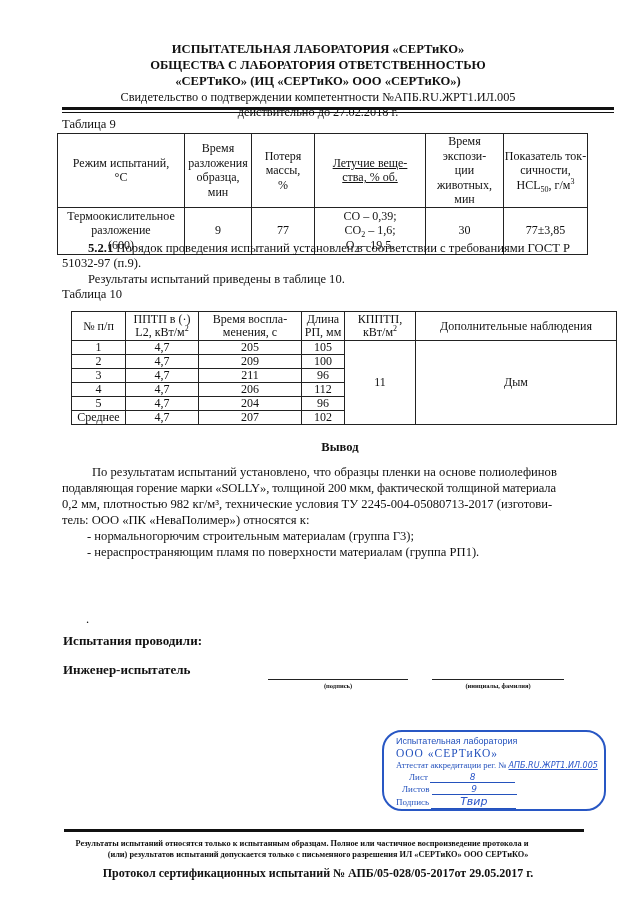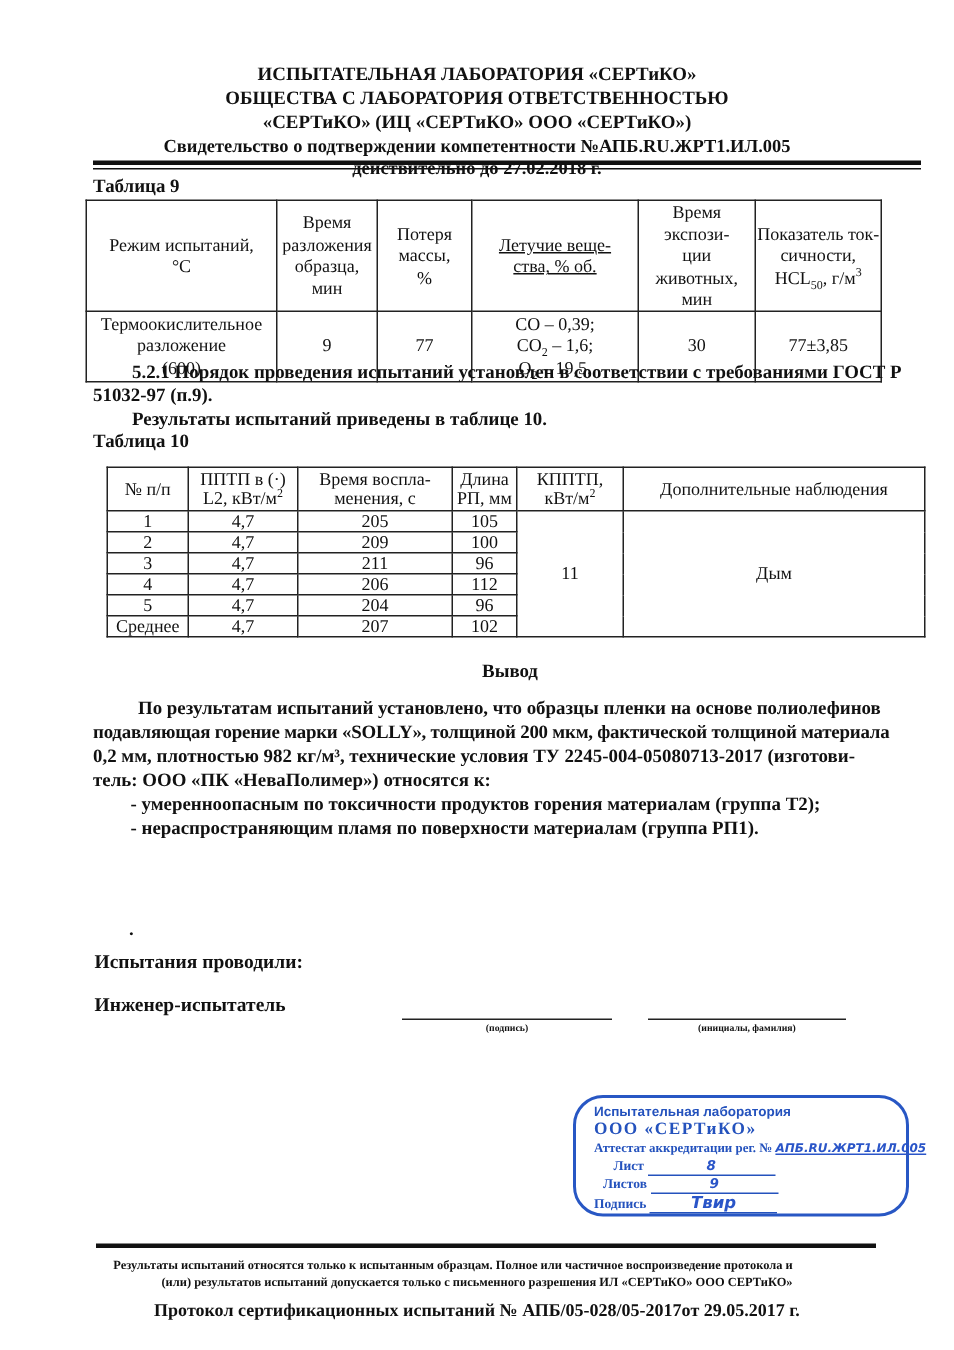--- a/index.html
+++ b/index.html
@@ -1,18 +1,18 @@
 <!DOCTYPE html>
 <html><head>
 <meta charset="utf-8">
 <style>
   html,body{margin:0;padding:0;background:#fff;}
   body{width:636px;height:900px;position:relative;overflow:hidden;
        font-family:"Liberation Serif","DejaVu Serif",serif;color:#111;}
-  .abs{position:absolute;font-weight:bold;}
+  .abs{position:absolute;}
   .hdr{left:0;width:636px;text-align:center;}
   .h-bold{font-weight:bold;font-size:12.6px;line-height:16px;}
   .h-norm{font-size:12.3px;line-height:16px;}
   .rule-thick{left:62px;width:552px;height:3px;background:#111;}
   .rule-thin{left:62px;width:552px;height:1px;background:#111;}
   .txt{font-size:12.6px;line-height:15px;white-space:nowrap;}
   table{border-collapse:collapse;position:absolute;}
   td,th{border:1px solid #222;text-align:center;vertical-align:middle;font-weight:normal;padding:0;}
   .t9 td{font-size:12px;line-height:14.5px;}
   .t10 td{font-size:12px;line-height:13px;}
@@ -163,21 +163,21 @@
   </tr>
 </tbody>
   </table>
 
 <div class="abs" style="left:0;width:680px;top:440px;text-align:center;font-size:12.6px;font-weight:bold;">Вывод</div>
 <div class="abs txt" style="left:92px;top:465px;">По результатам испытаний установлено, что образцы пленки на основе полиолефинов</div>
 <div class="abs txt" style="left:62px;top:481px;letter-spacing:-0.15px;">подавляющая горение марки «SOLLY», толщиной 200 мкм, фактической толщиной материала</div>
 <div class="abs txt" style="left:62px;top:497px;">0,2 мм, плотностью 982 кг/м³, технические условия ТУ 2245-004-05080713-2017 (изготови-</div>
 <div class="abs txt" style="left:62px;top:513px;">тель: ООО «ПК «НеваПолимер») относятся к:</div>
 <div class="abs" style="left:87px;top:528px;">
-  <div class="bullet">- умеренноопасным по токсичности продуктов горения материалам (группа Т2);</div>
+  <div class="bullet">- нормальногорючим строительным материалам (группа Г3);</div>
   <div class="bullet">- нераспространяющим пламя по поверхности материалам (группа РП1).</div>
 </div>
 
 <div class="abs txt" style="left:86px;top:612px;">.</div>
 <div class="abs txt" style="left:63px;top:633px;font-weight:bold;font-size:13px;">Испытания проводили:</div>
 <div class="abs txt" style="left:63px;top:662px;font-weight:bold;font-size:13px;">Инженер-испытатель</div>
 <div class="abs sig-line" style="left:268px;top:679px;width:140px;"></div>
 <div class="abs sig-cap" style="left:268px;top:682px;width:140px;">(подпись)</div>
 <div class="abs sig-line" style="left:432px;top:679px;width:132px;"></div>
 <div class="abs sig-cap" style="left:432px;top:682px;width:132px;">(инициалы, фамилия)</div>

